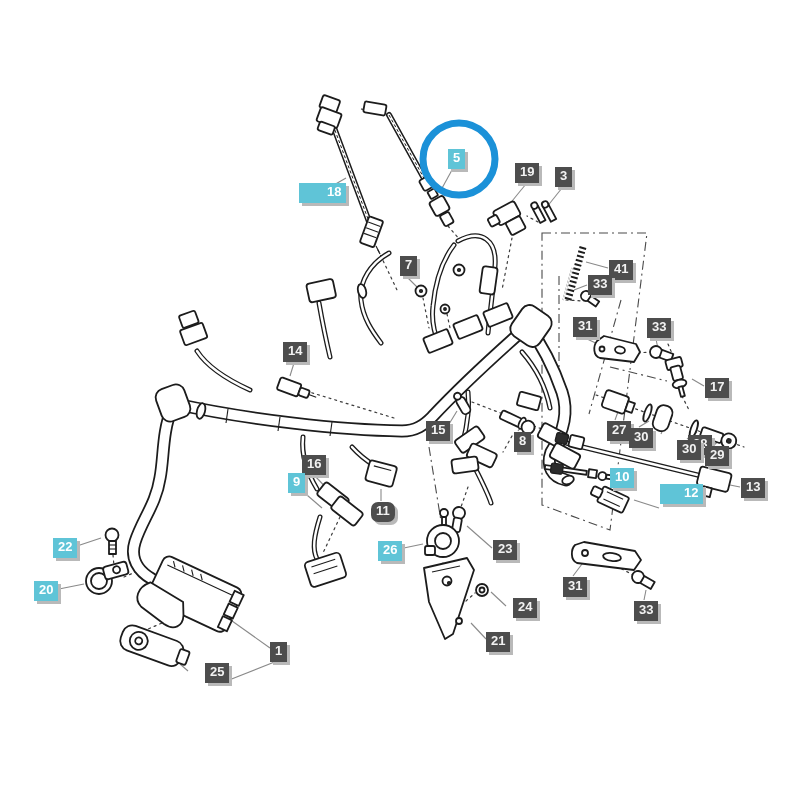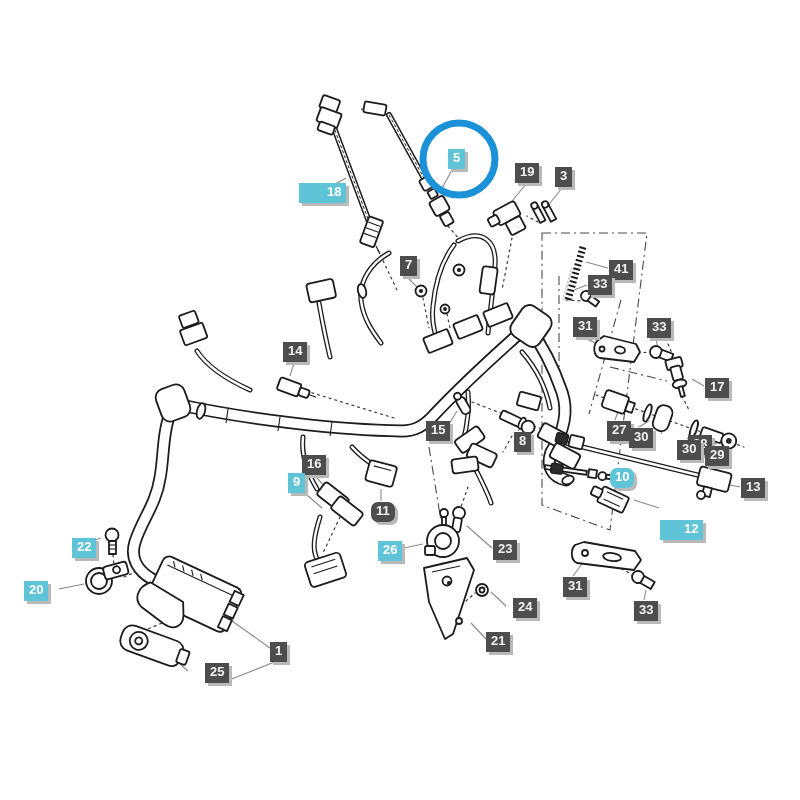--- a/index.html
+++ b/index.html
@@ -434,27 +434,27 @@
       <div class="plabel" style="left: 607px; top: 421px; text-align: center;">27</div>
       <div class="plabel" style="left: 629px; top: 428px;">30</div>
       <div class="plabel" style="left: 688px; top: 435px;">28</div>
       <div class="plabel" style="left: 677px; top: 440px;">30</div>
       <div class="plabel" style="left: 705px; top: 446px;">29</div>
       <div class="plabel" style="left: 426px; top: 421px;">15</div>
       <div class="plabel" style="left: 514px; top: 432px;">8</div>
       <div class="plabel" style="left: 302px; top: 455px;">16</div>
       <div class="plabel hl" style="left: 288px; top: 473px;">9</div>
       <div class="plabel" style="left: 371px; top: 502px; border-radius: 7px;">11</div>
-      <div class="plabel hl" style="left: 610px; top: 468px; border-radius: 7px;">10</div>
-      <div class="plabel hl" style="left: 660px; top: 520px; padding-left: 24px;">12</div>
+      <div class="plabel hl" style="left: 610px; top: 468px;">10</div>
+      <div class="plabel hl" style="left: 660px; top: 484px; padding-left: 24px;">12</div>
       <div class="plabel" style="left: 741px; top: 478px;">13</div>
       <div class="plabel" style="left: 493px; top: 540px; text-align: center;">23</div>
       <div class="plabel hl" style="left: 378px; top: 541px;">26</div>
-      <div class="plabel hl" style="left: 72px; top: 538px;">22</div>
-      <div class="plabel hl" style="left: 24px; top: 581px;">20</div>
+      <div class="plabel hl" style="left: 53px; top: 538px;">22</div>
+      <div class="plabel hl" style="left: 34px; top: 581px;">20</div>
       <div class="plabel" style="left: 563px; top: 577px;">31</div>
       <div class="plabel" style="left: 634px; top: 601px;">33</div>
       <div class="plabel" style="left: 507px; top: 598px; margin-left: 6px;">24</div>
       <div class="plabel" style="left: 486px; top: 632px;">21</div>
       <div class="plabel" style="left: 270px; top: 642px;">1</div>
       <div class="plabel" style="left: 189px; top: 663px; margin-left: 16px;">25</div>
     </div>
 
 </div>
 

